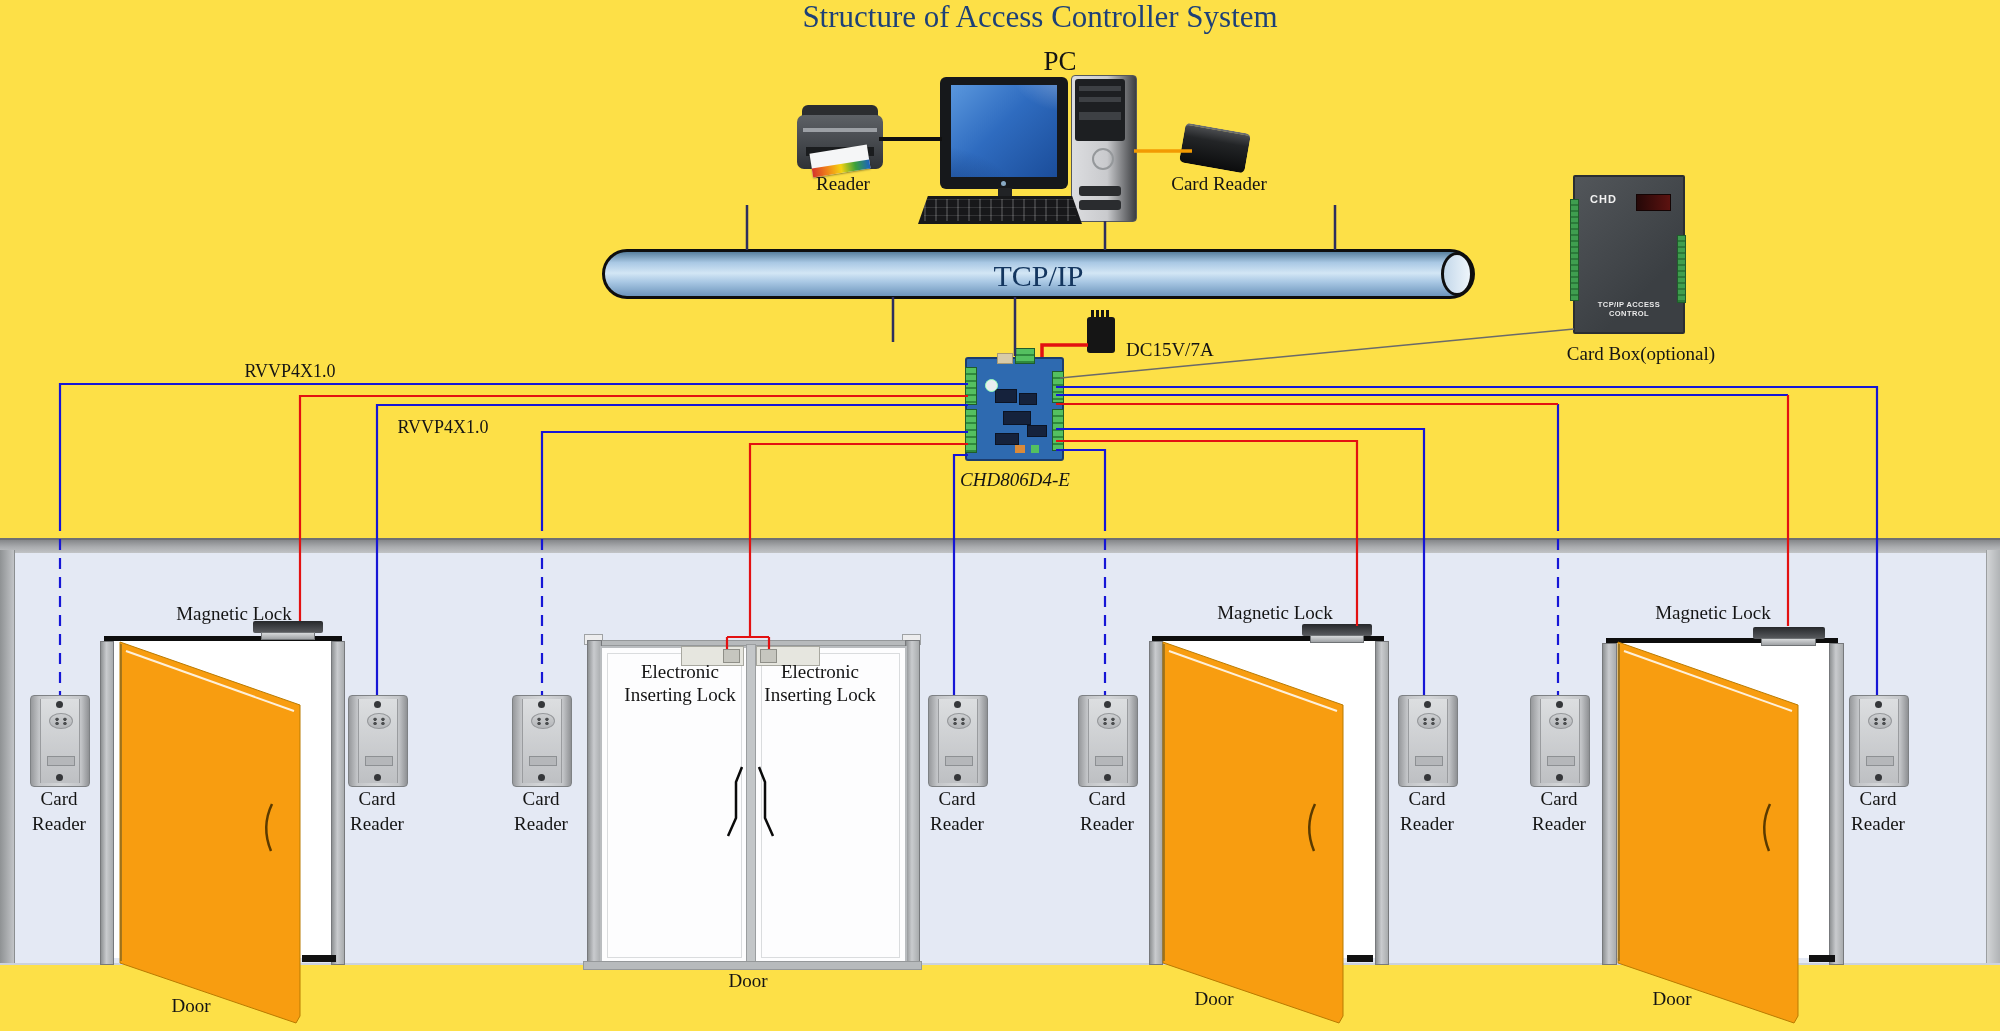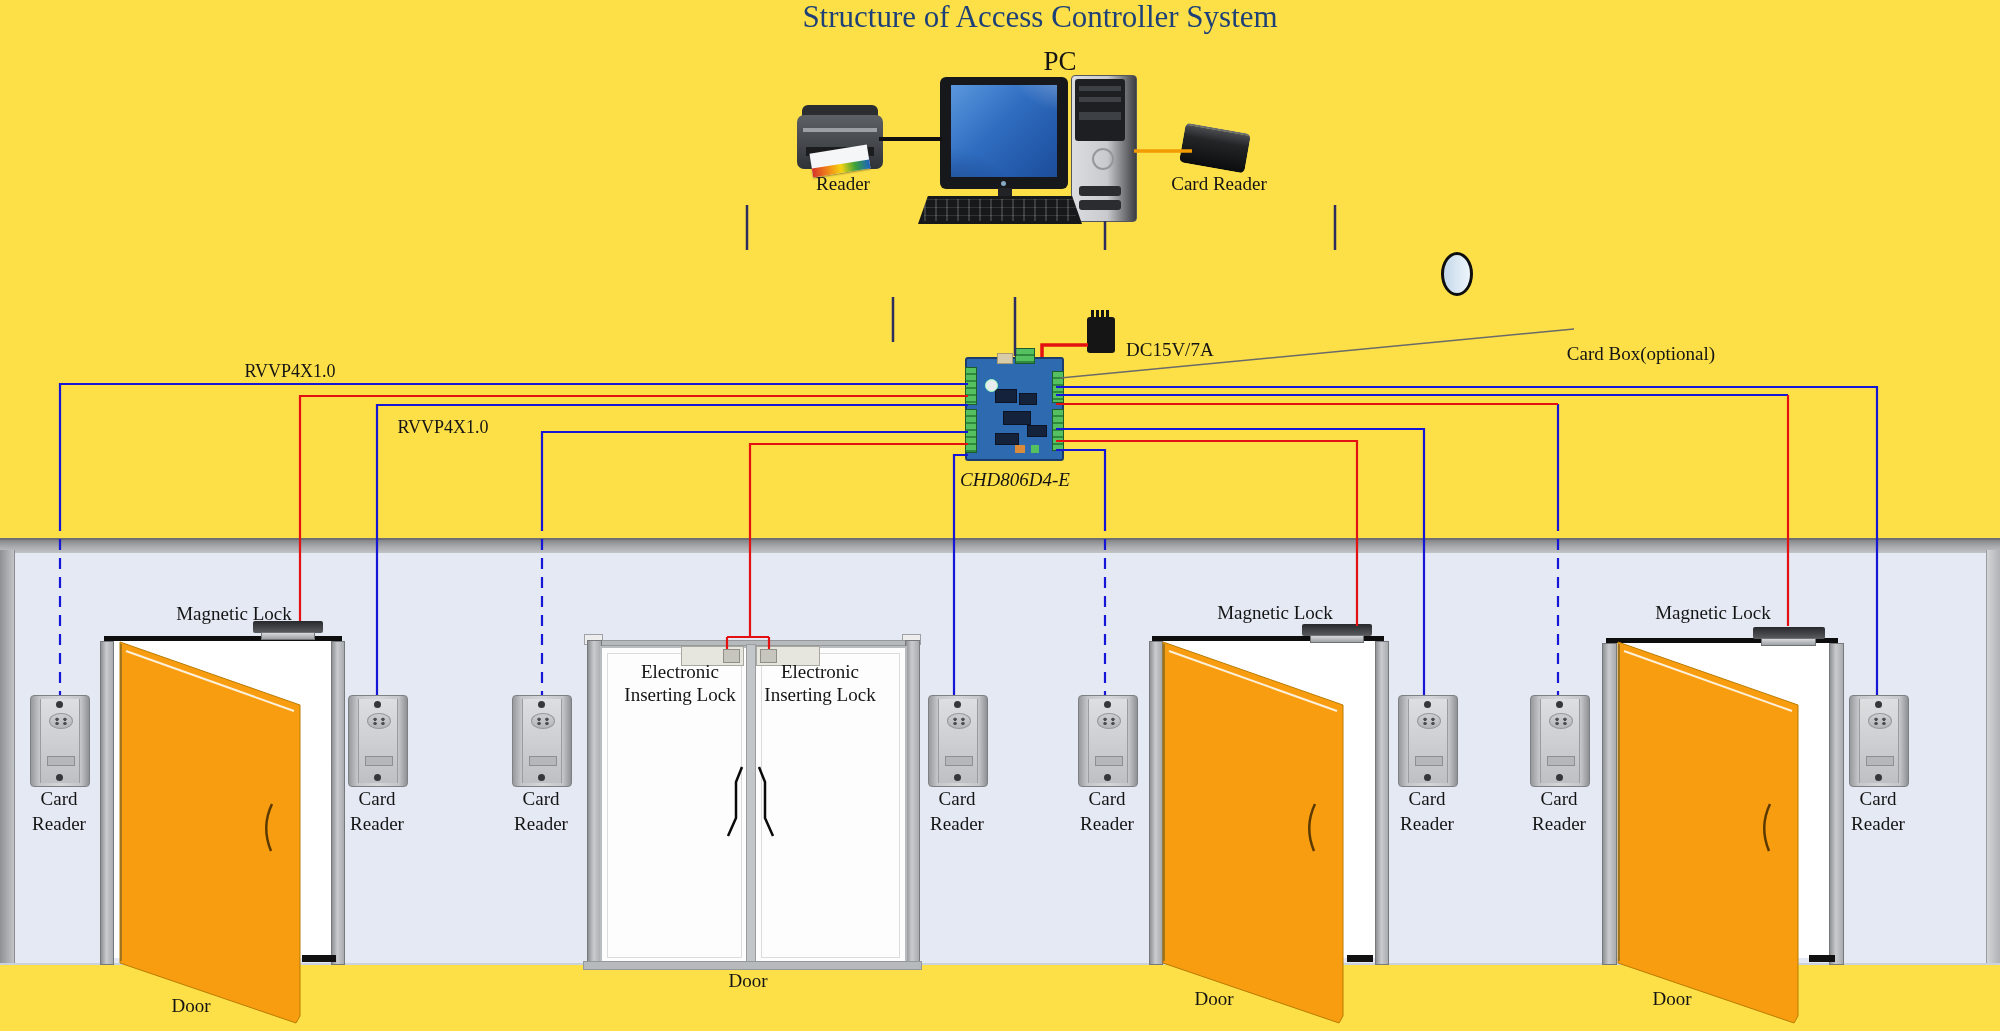--- a/index.html
+++ b/index.html
@@ -116,22 +116,32 @@
   <div class="abs tw-slot" style="left:1079px;top:112px;width:42px;height:8px;"></div>
   <div class="abs tw-badge" style="left:1092px;top:148px;width:18px;height:18px;"></div>
   <div class="abs tw-vent" style="left:1079px;top:186px;width:42px;height:10px;"></div>
   <div class="abs tw-vent" style="left:1079px;top:200px;width:42px;height:10px;"></div>
 
   <div class="abs kbd" style="left:918px;top:196px;width:164px;height:28px;"></div>
 
   <div class="abs issuer" style="left:1182px;top:128px;width:66px;height:38px;"></div>
   <div class="lbl abs" style="left:1139px;top:172px;width:160px;">Card Reader</div>
 
+  <div class="abs pipe" style="left:602px;top:249px;width:867px;height:44px;">
+    <div class="pipe-text">TCP/IP</div>
+  </div>
   <div class="abs pipe-cap" style="left:1441px;top:252px;width:26px;height:38px;"></div>
 
+  <div class="abs ironbox" style="left:1573px;top:175px;width:108px;height:155px;">
+    <span class="ib-logo">CHD</span>
+    <span class="ib-disp"></span>
+    <span class="ib-strip" style="left:-5px;top:22px;height:100px;"></span>
+    <span class="ib-strip" style="right:-3px;top:58px;height:66px;"></span>
+    <span class="ib-text">TCP/IP ACCESS CONTROL</span>
+  </div>
   <div class="lbl abs" style="left:1541px;top:342px;width:200px;">Card Box(optional)</div>
 
   <div class="abs adapter" style="left:1087px;top:317px;width:28px;height:36px;"></div>
   <div class="lbl abs" style="left:1126px;top:338px;">DC15V/7A</div>
 
   <div class="lbl abs" style="left:215px;top:360px;width:150px;font-size:18px;">RVVP4X1.0</div>
   <div class="lbl abs" style="left:368px;top:416px;width:150px;font-size:18px;">RVVP4X1.0</div>
 
   <div class="abs wall-band" style="left:0;top:538px;width:2000px;height:15px;"></div>
   <div class="abs wall" style="left:0;top:553px;width:2000px;height:410px;"></div>

